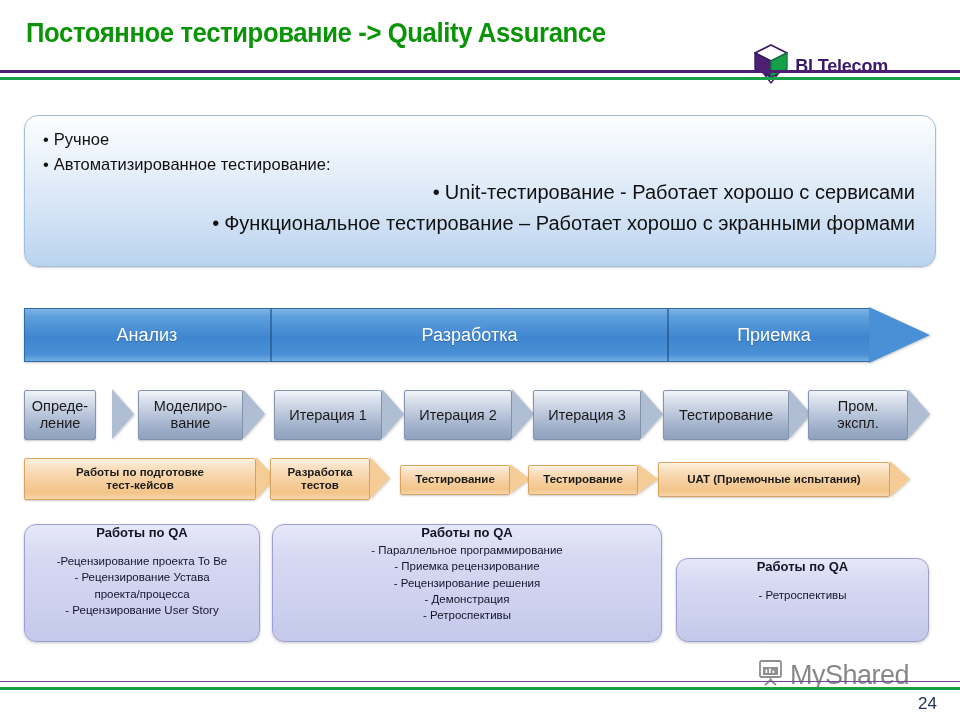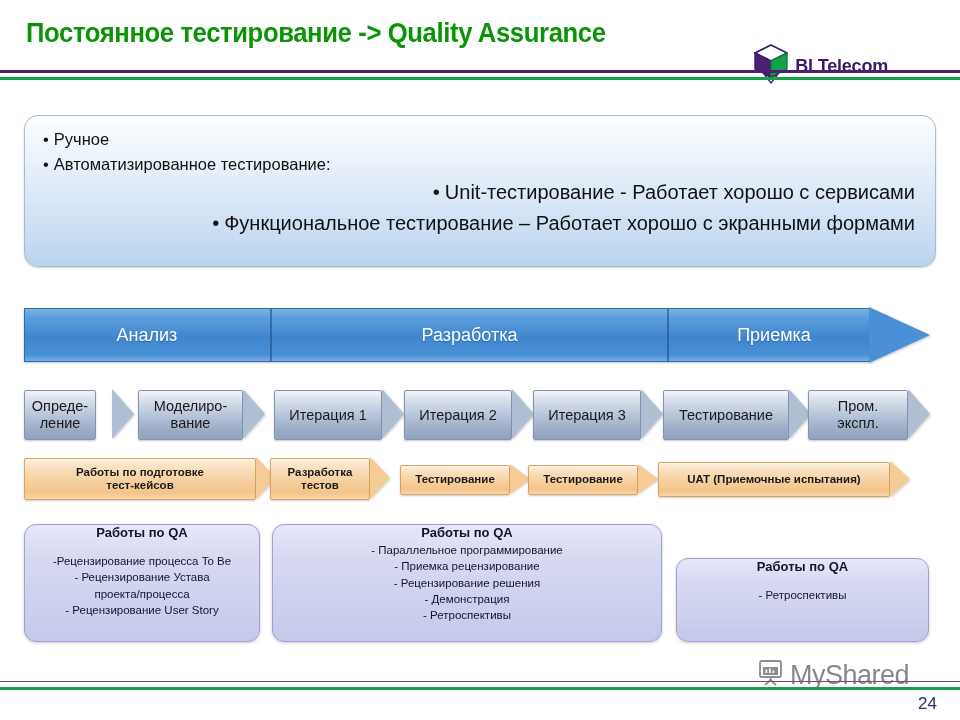--- a/index.html
+++ b/index.html
@@ -389,21 +389,21 @@
 
 <div class="chev chev-orange" style="left:658px;top:462px;width:232px;height:35px">
   <div class="chev-body"></div>
   <div class="chev-tip" style="left:232px;border-top-width:18px;border-bottom-width:18px"></div>
   <div class="chev-label">UAT (Приемочные испытания)</div>
 </div>
 
 <div class="qa-box" style="left:24px;top:524px;width:236px;height:118px">
   <div class="qa-title">Работы по QA</div>
   <div class="qa-gap"></div>
-  <div class="qa-line">-Рецензирование процесса To Be</div>
+  <div class="qa-line">-Рецензирование проекта To Be</div>
   <div class="qa-line">- Рецензирование Устава</div>
   <div class="qa-line">проекта/процесса</div>
   <div class="qa-line">- Рецензирование User Story</div>
 </div>
 
 <div class="qa-box" style="left:272px;top:524px;width:390px;height:118px">
   <div class="qa-title">Работы по QA</div>
   <div class="qa-line">- Параллельное программирование</div>
   <div class="qa-line">- Приемка рецензирование</div>
   <div class="qa-line">- Рецензирование решения</div>

